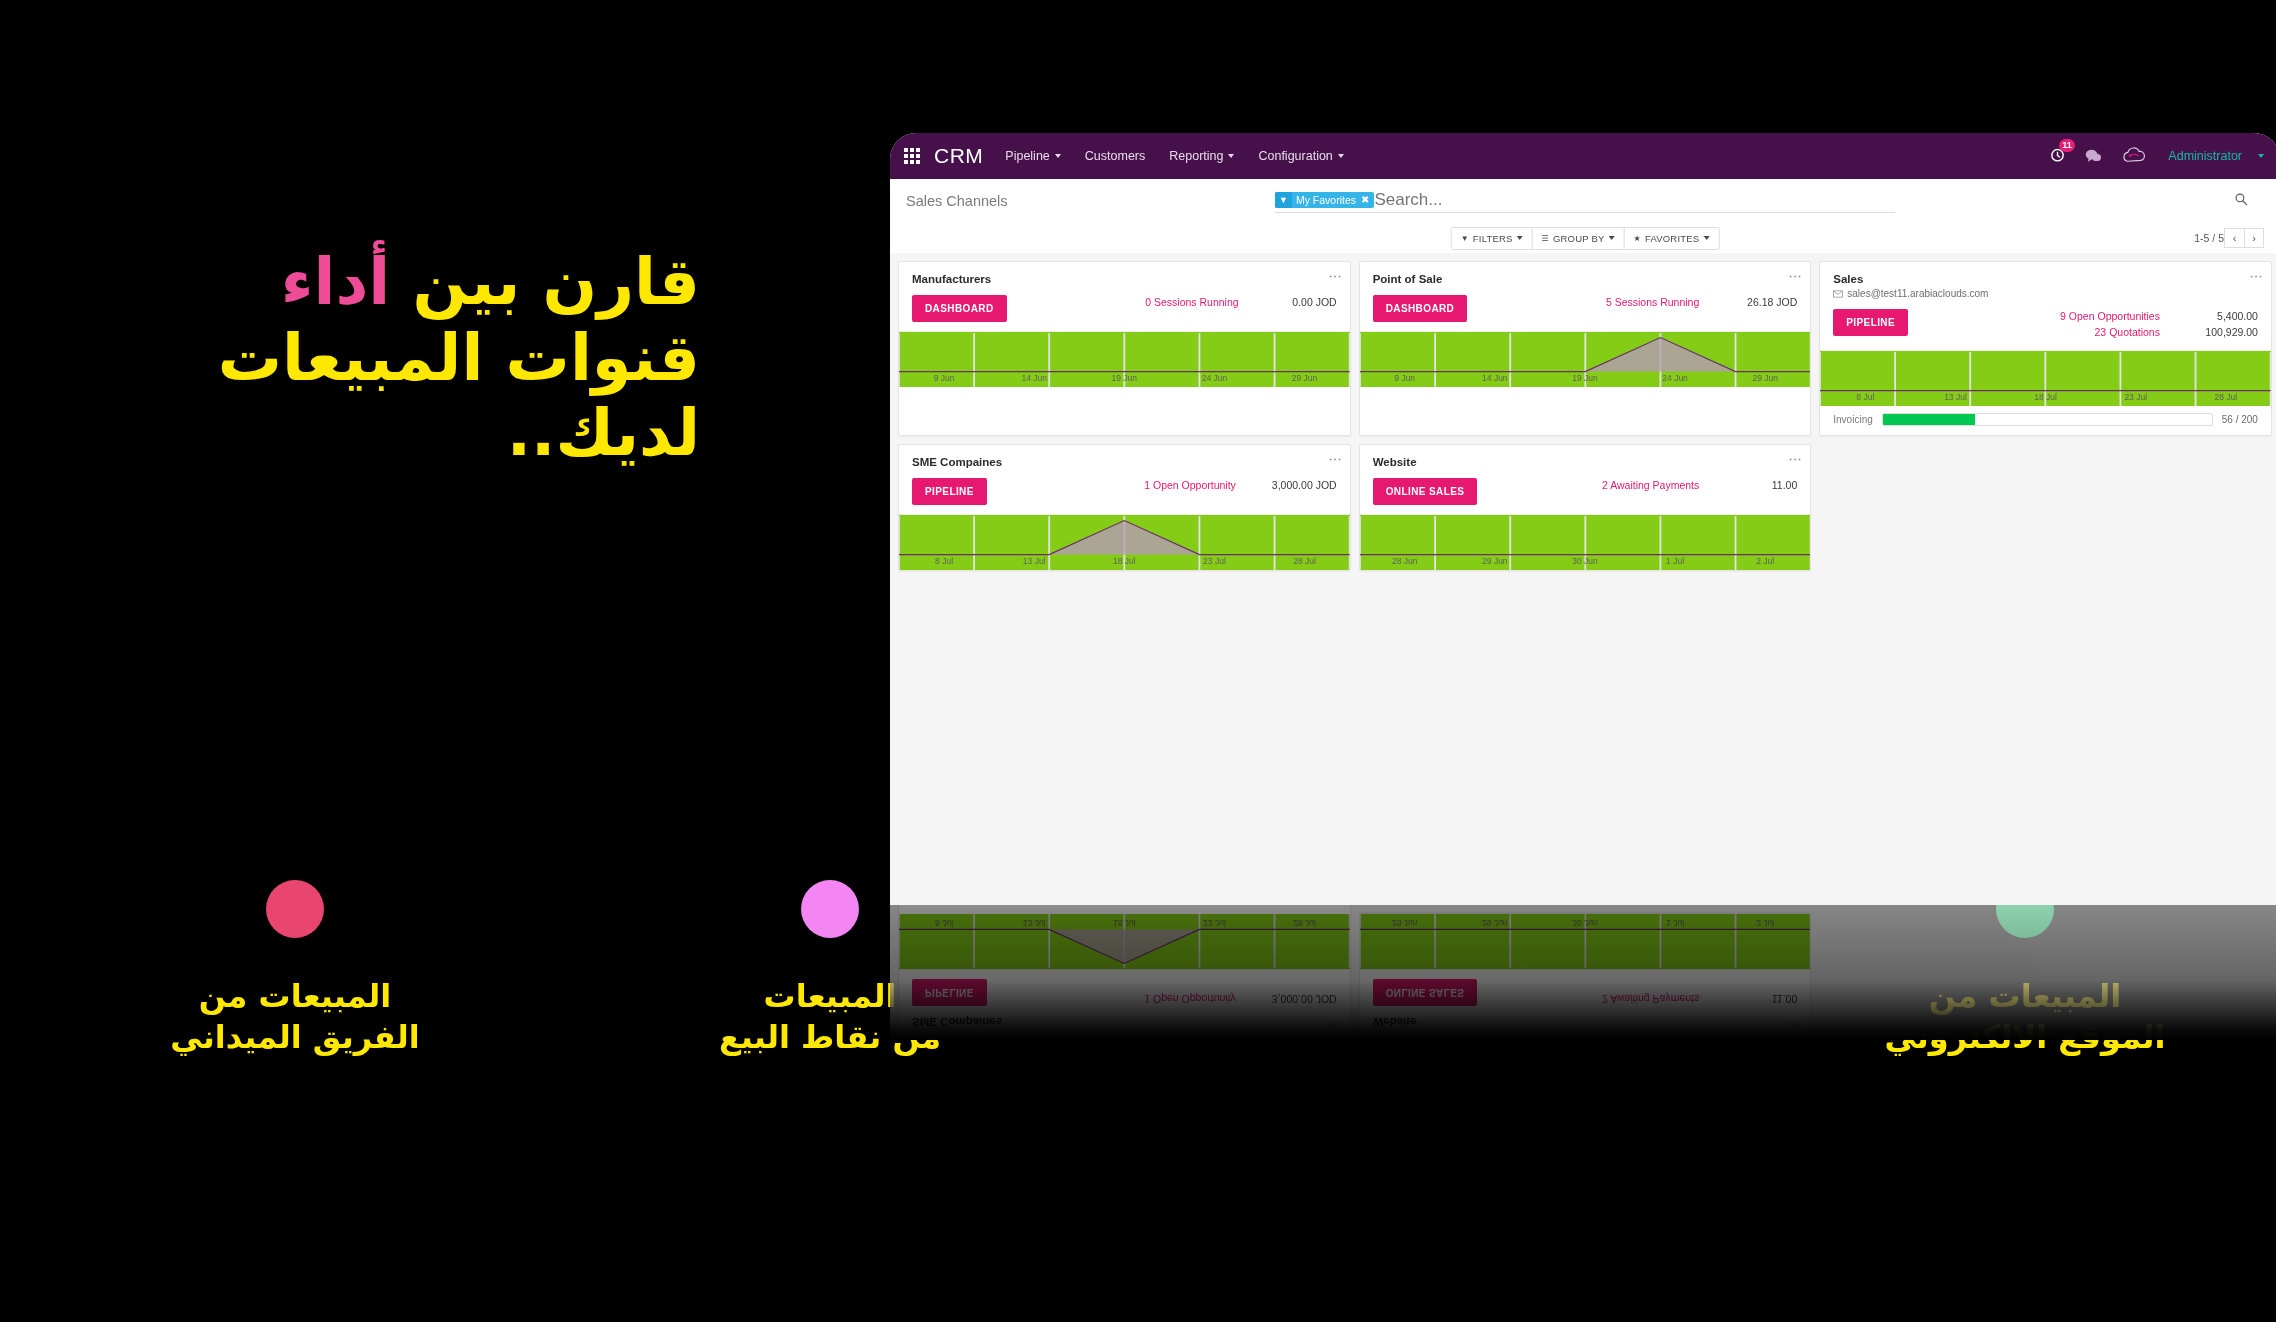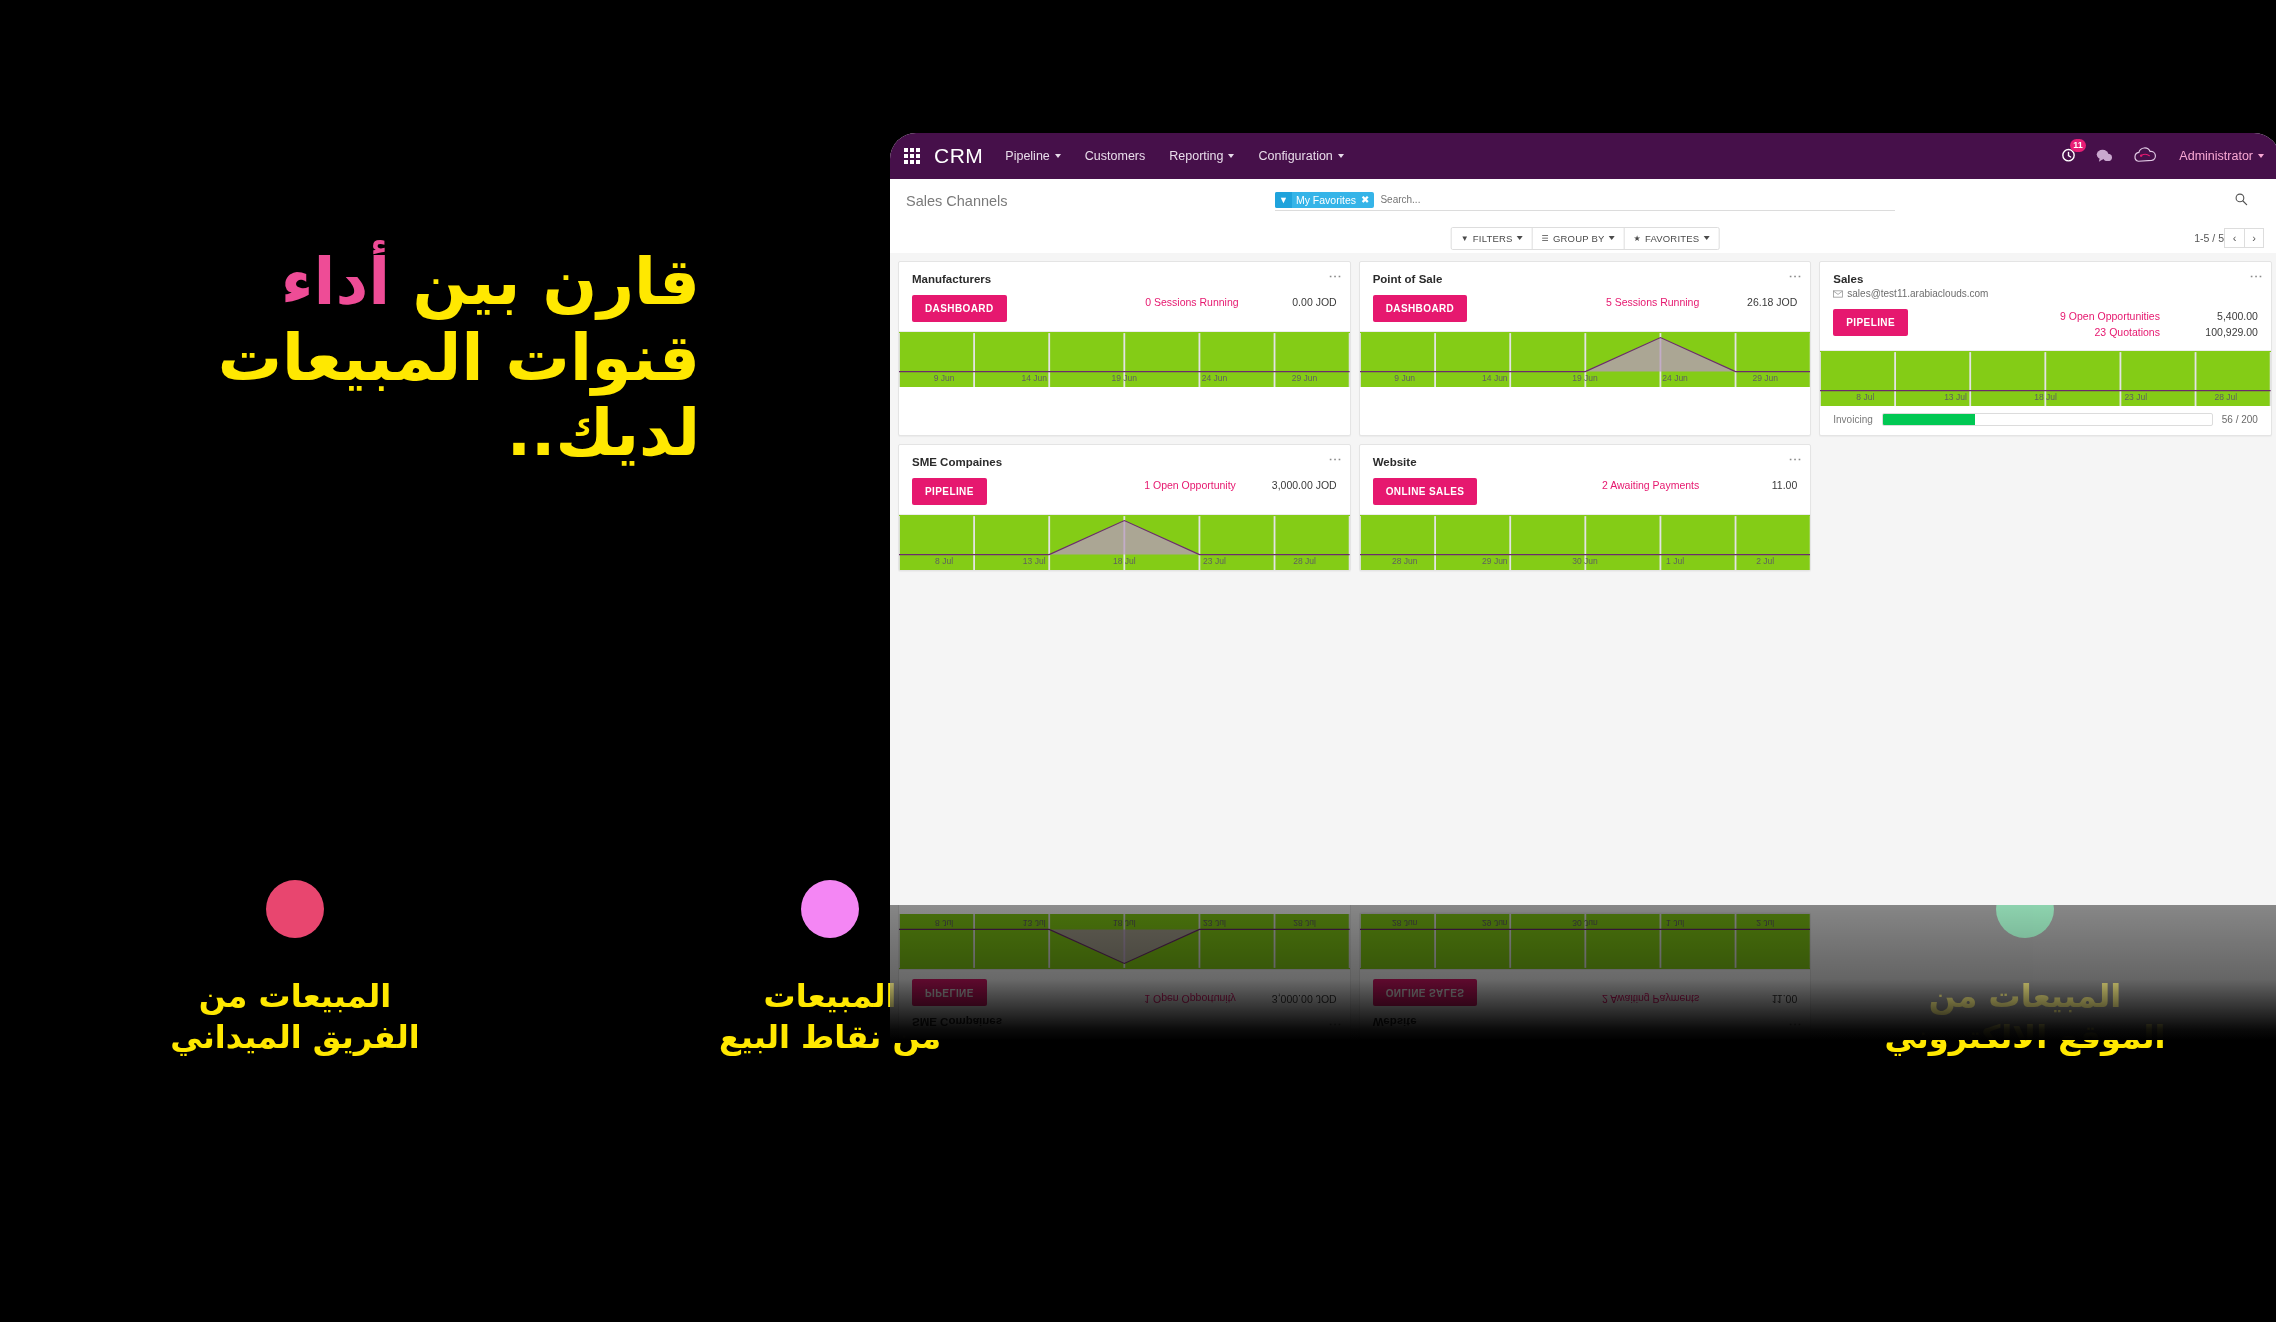--- a/index.html
+++ b/index.html
@@ -55,42 +55,42 @@
     display:flex; align-items:center; gap:5px; cursor:pointer;
   }
   .caret { width:0;height:0;border-left:3.5px solid transparent;
     border-right:3.5px solid transparent;border-top:4px solid currentColor;display:inline-block; }
   #navbar-right { margin-left:auto; display:flex; align-items:center; gap:18px; }
   #activity-wrap { position:relative; }
   #activity-badge {
     position:absolute; top:-7px; right:-9px; background:#E91E76; color:#fff;
     font-size:9px; line-height:1; padding:2px 3.5px; border-radius:8px; font-weight:bold;
   }
-  #user-name { font-size:12.5px; display:flex; align-items:center; gap:5px; color:#f9a8d4; }
+  #user-name { font-size:12.5px; display:flex; align-items:center; gap:16px; color:#14b8a6; }
   #cloud-logo { display:flex; align-items:center; }
 
   
   #control-panel { background:#fff; padding:0 16px; }
   #cp-row1 { display:flex; align-items:center; height:44px; position:relative; }
   #breadcrumb { font-size:14.5px; color:#7a7a7a; }
   #searchview {
     position:absolute; left:50%; transform:translateX(-50%); width:620px;
     display:flex; align-items:center; border-bottom:1px solid #dcdcdc; padding-bottom:2px;
   }
   #facet-my-favorites {
     display:flex; align-items:center; background:#35B4E8; color:#fff;
     font-size:10.5px; border-radius:2px; overflow:hidden; height:16px;
   }
   #facet-my-favorites .fi { background:#1FA3DC; padding:0 4px; height:16px;
      display:flex; align-items:center; font-size:9px; }
   #facet-my-favorites .fl { padding:0 4px; }
   #facet-my-favorites .fx { padding:0 5px 0 1px; cursor:pointer; font-size:10px; }
   #search-input {
-    border:0; outline:0; flex:1; font-size:10px; color:#666;
-    font-family:"Liberation Sans",sans-serif; padding-left:6px; background:transparent;
+    border:0; outline:0; flex:1; font-size:17px; color:#666;
+    font-family:"Liberation Sans",sans-serif; background:transparent;
   }
   #search-magnifier { position:absolute; right:16px; top:13px; color:#555; }
 
   #cp-row2 { display:flex; align-items:center; height:30px; position:relative; }
   #filter-buttons {
     position:absolute; left:50%; transform:translateX(-50%);
     display:flex; border:1px solid #ddd; border-radius:2px; overflow:hidden; background:#fff;
   }
   .filter-btn {
     font-size:9.5px; color:#4a4a4a; padding:5px 9px; border-right:1px solid #ddd;

